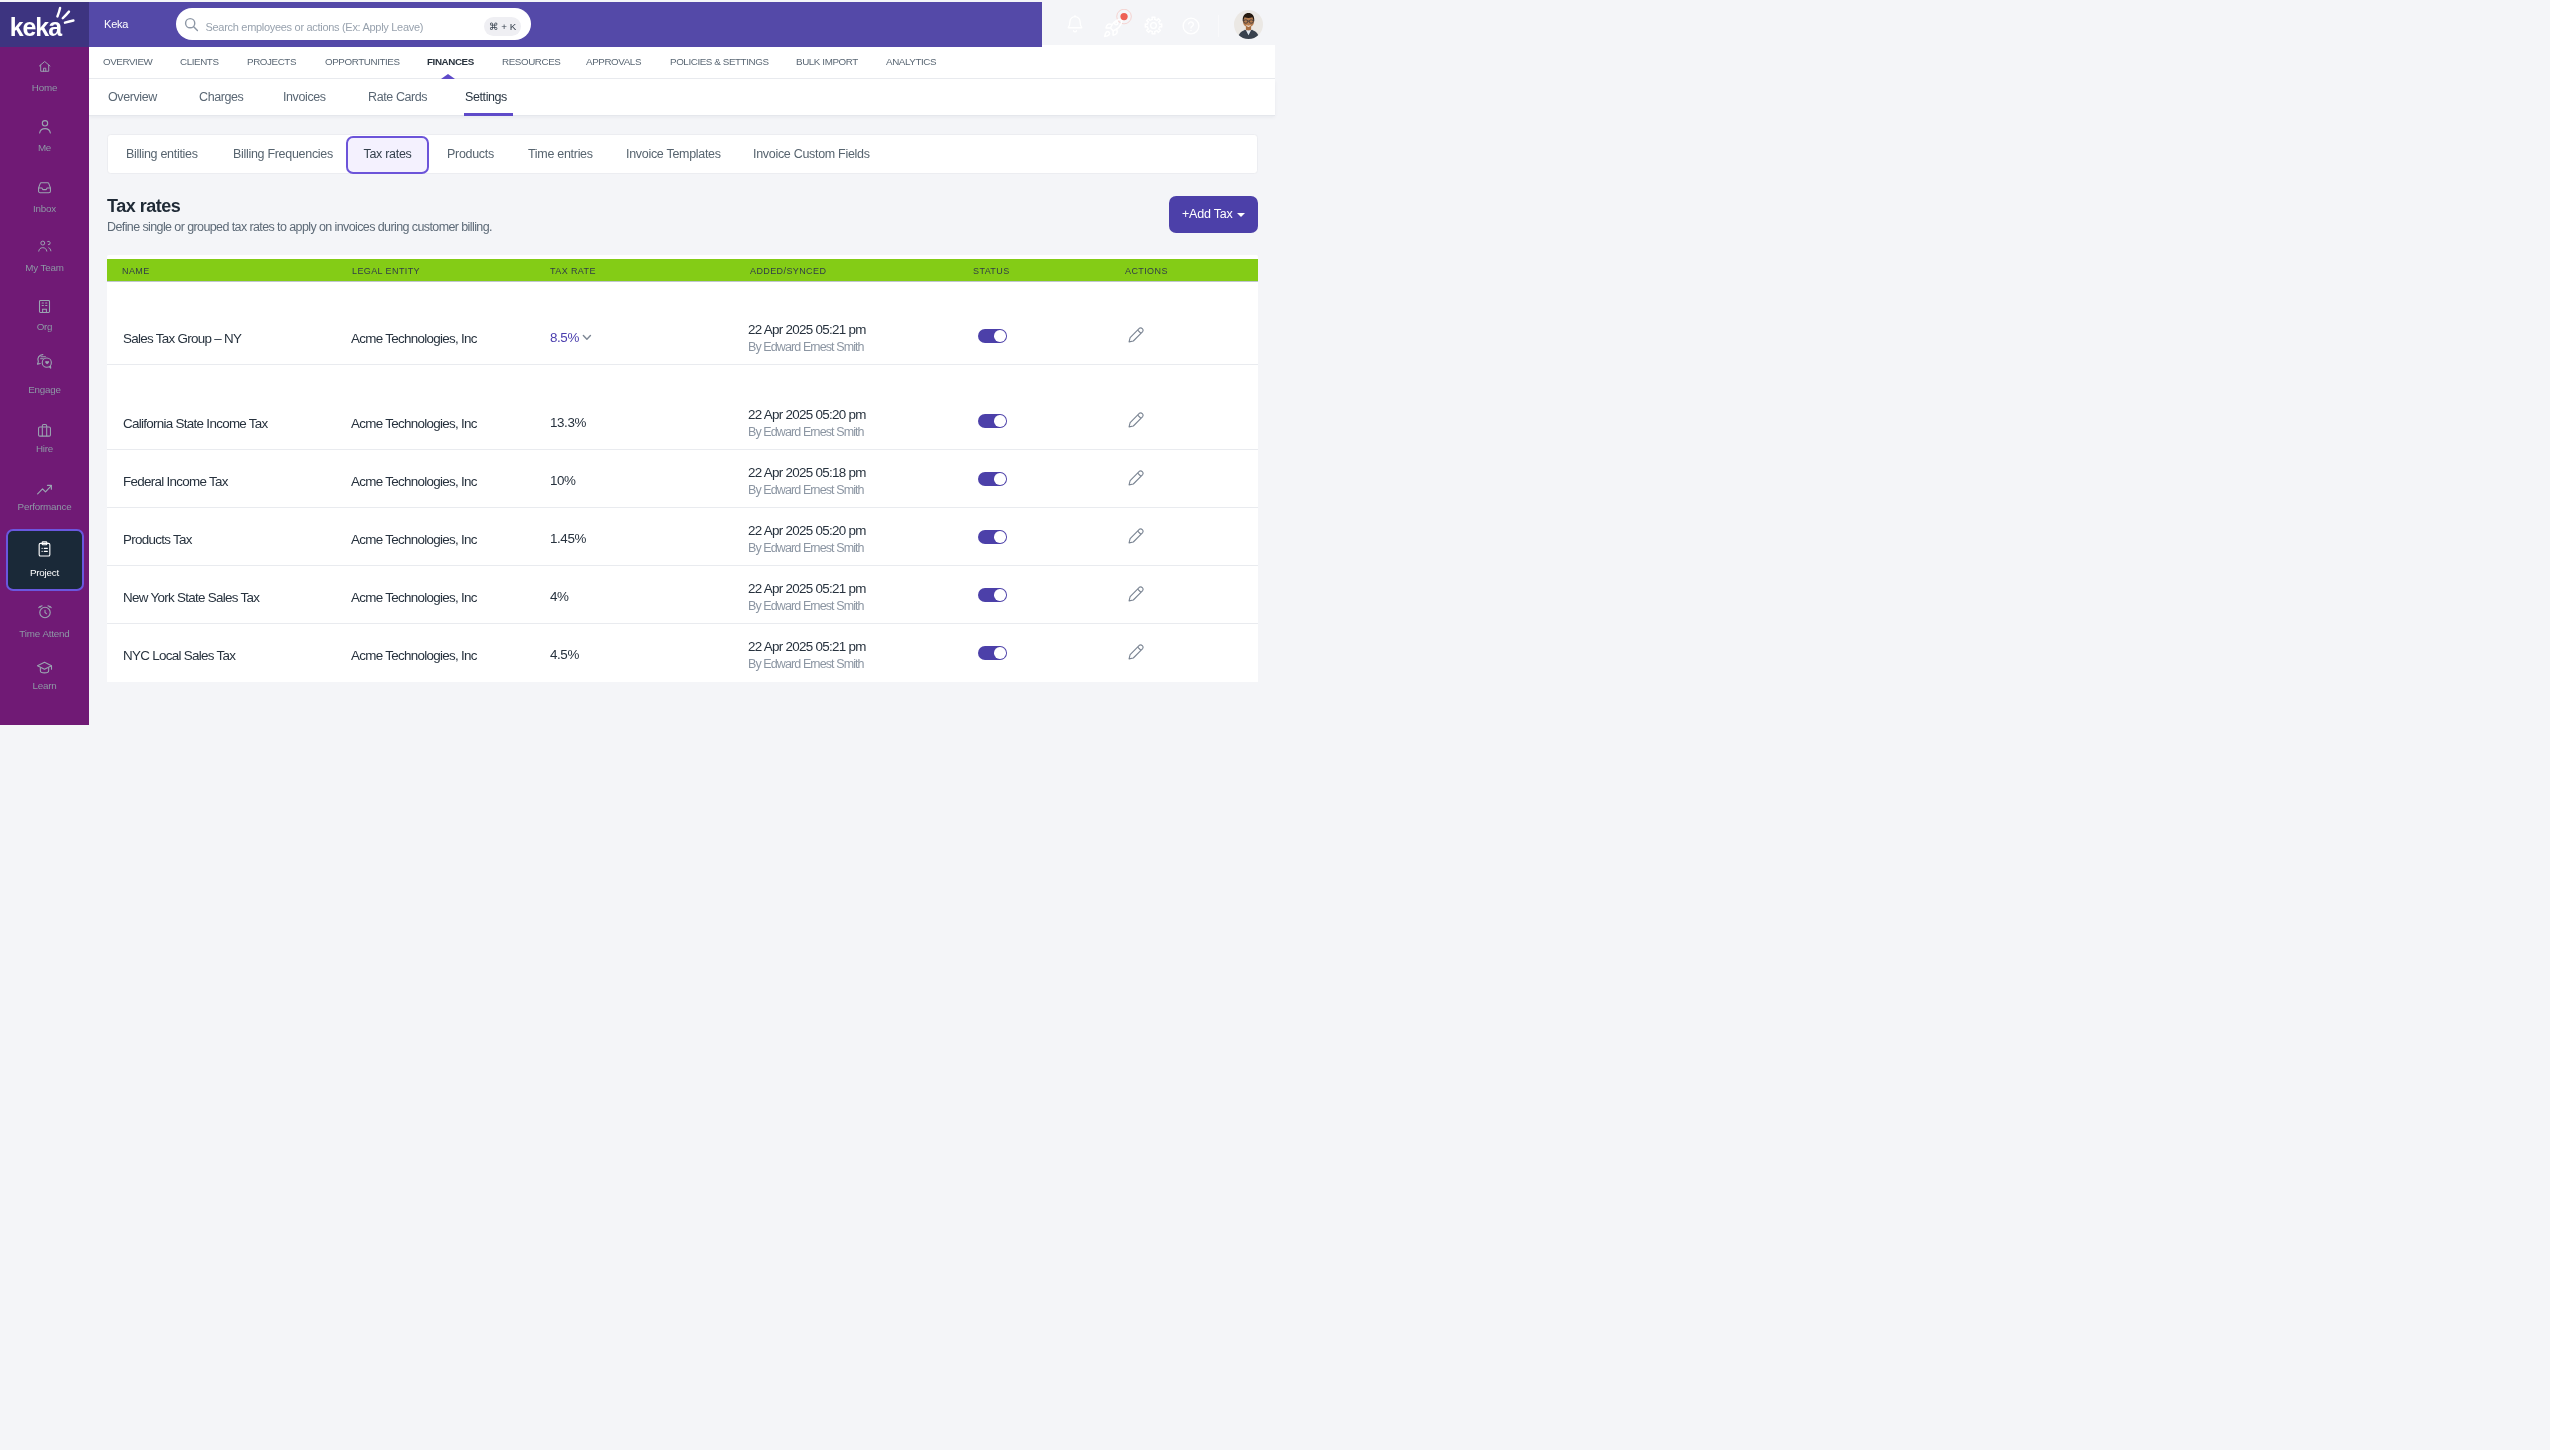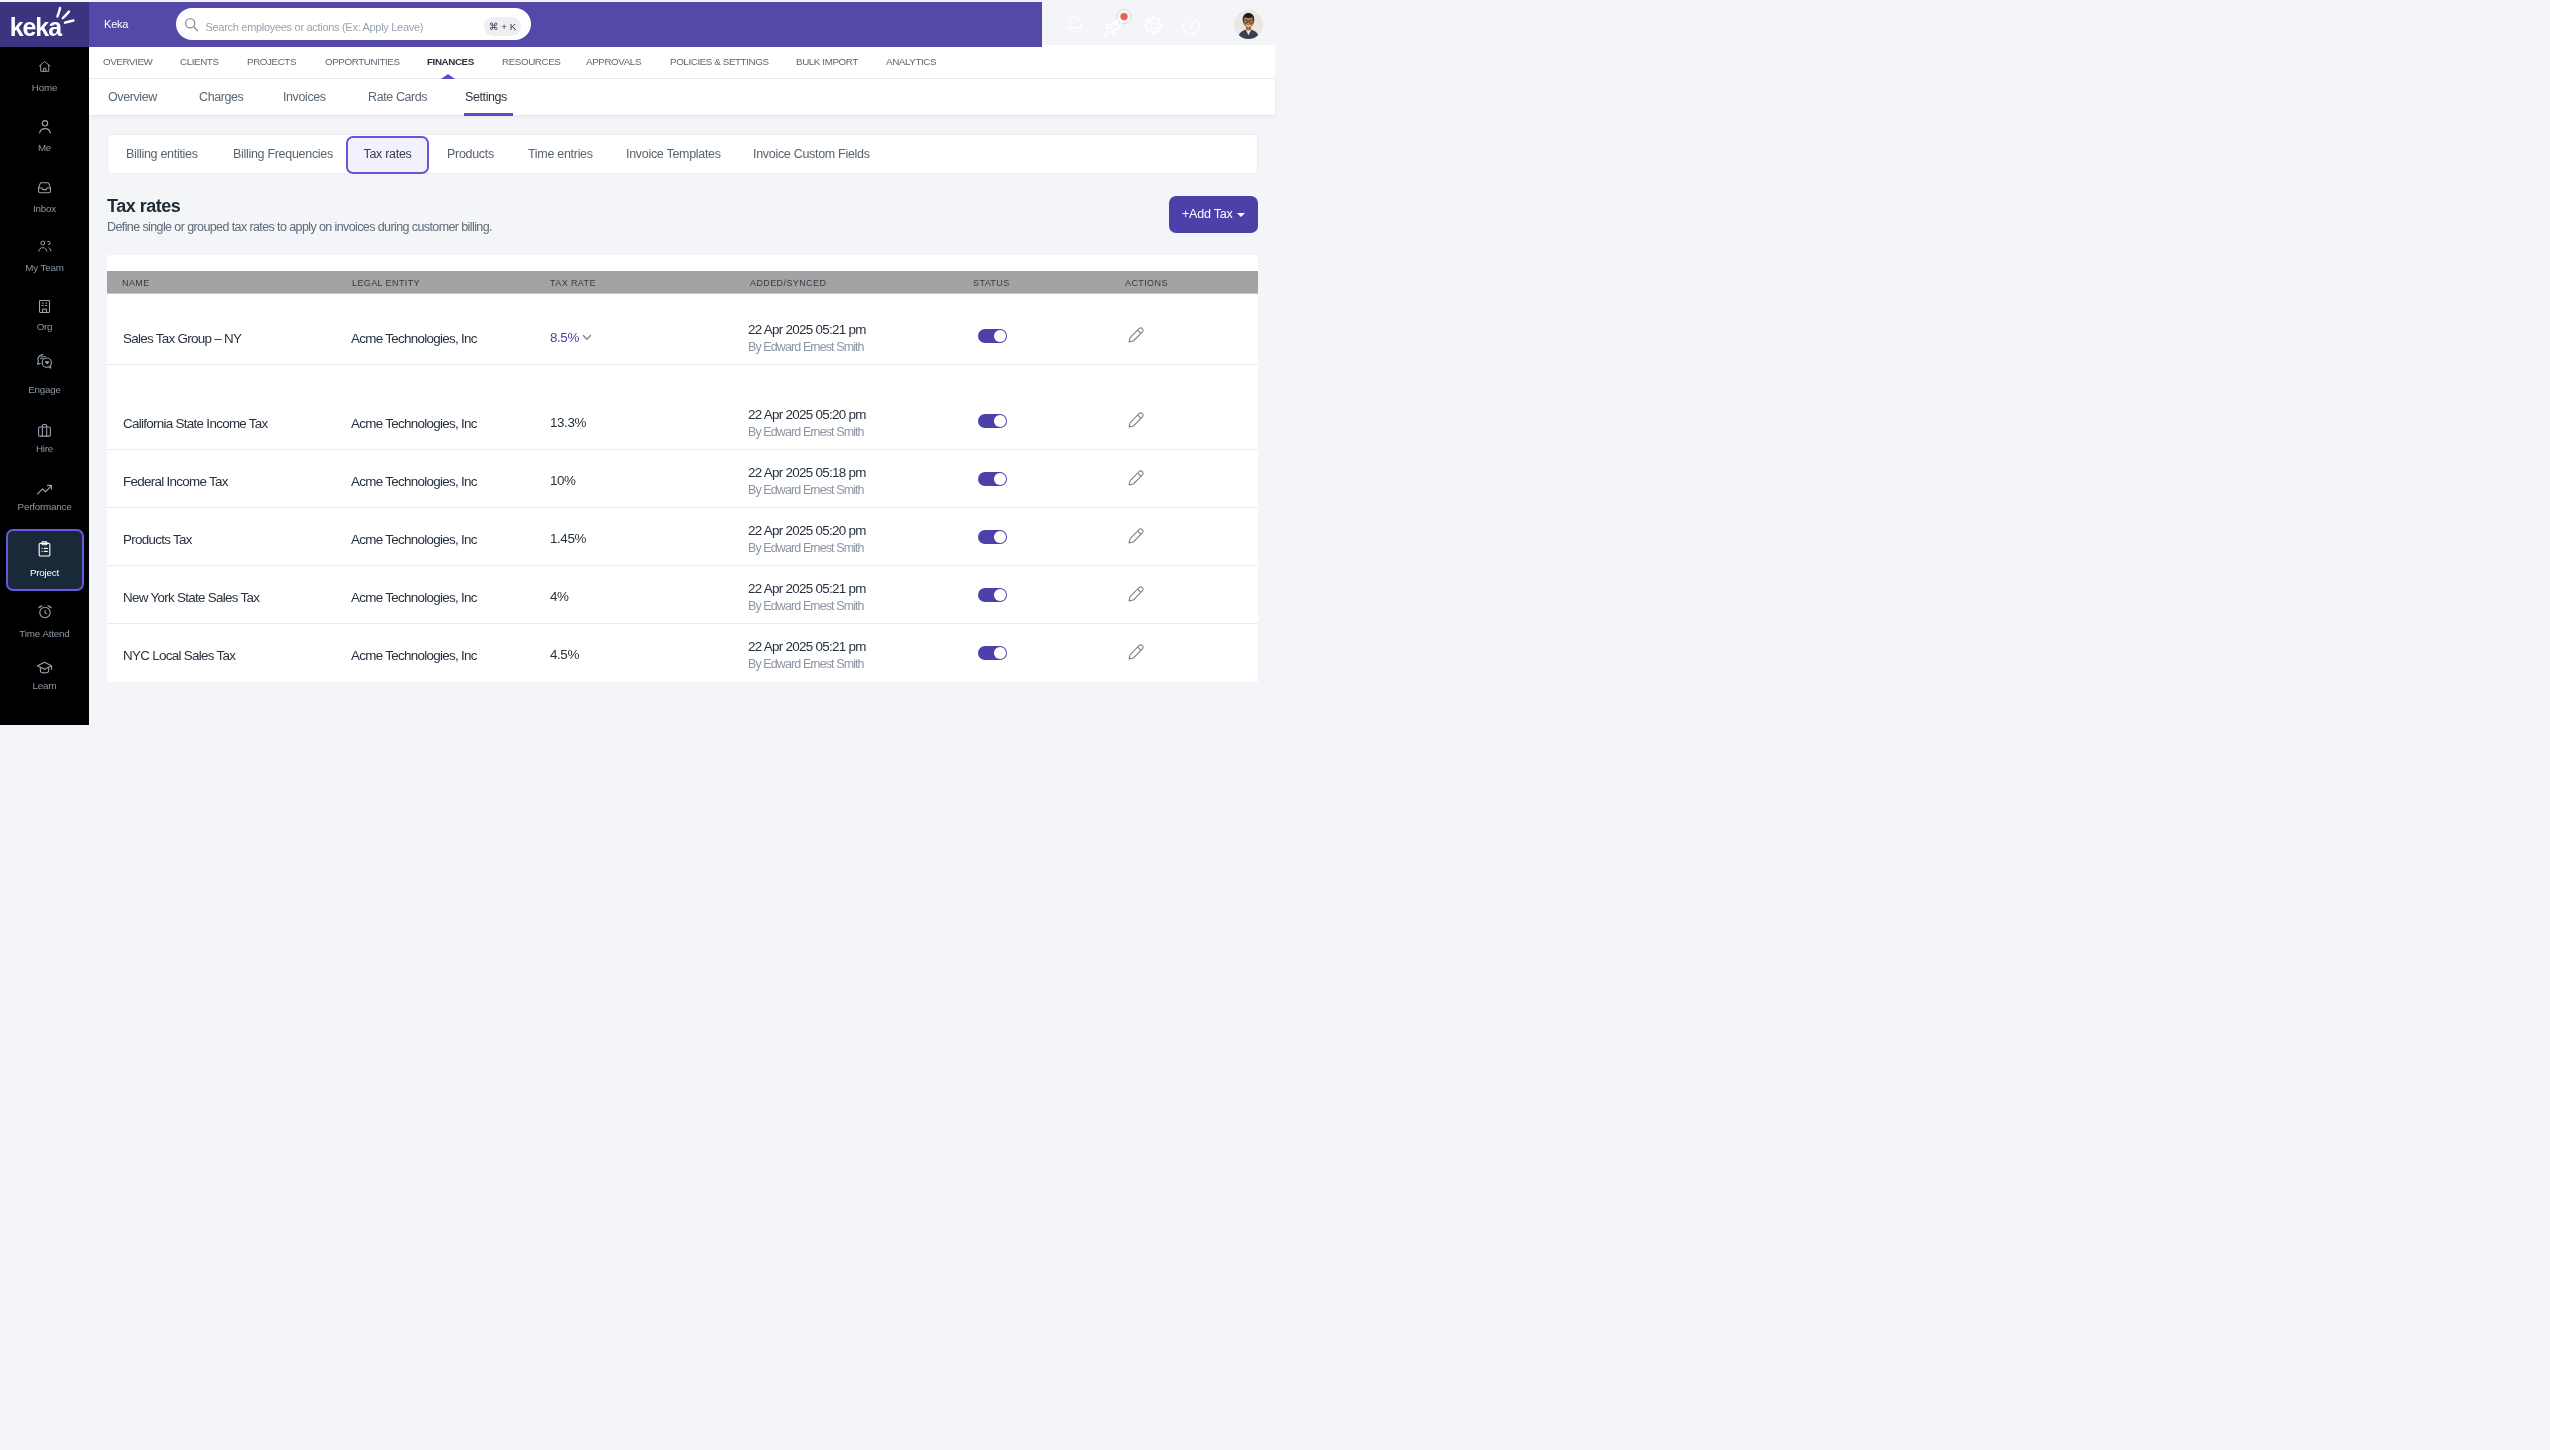--- a/index.html
+++ b/index.html
@@ -7,21 +7,21 @@
 
 #topbar{position:absolute;left:0;top:2px;width:1042px;height:45px;background:#5449A8;z-index:30;}
 #logo{position:absolute;left:0;top:0;width:89px;height:45px;background:#3D3480;}
 #kekaName{position:absolute;left:104px;top:0;height:45px;line-height:45px;color:#fff;font-size:11px;letter-spacing:-0.2px;}
 #search{position:absolute;left:176px;top:6.3px;width:355px;height:32px;background:#fff;border-radius:16px;}
 #search .ph{position:absolute;left:29.5px;top:2.7px;height:32px;line-height:32px;color:#98A2AE;font-size:11px;letter-spacing:-0.3px;}
 #cmdk{position:absolute;left:308px;top:8.3px;width:37px;height:19px;background:#EFEFF3;border-radius:9.4px;color:#333E4B;font-size:9.8px;text-align:center;line-height:19px;}
 .topico{position:absolute;top:0;}
 #divider{position:absolute;left:1218px;top:13.4px;width:0.9px;height:21.4px;background:rgba(255,255,255,0.45);}
 
-#sidebar{position:absolute;left:0;top:45px;width:89px;height:680px;background:#000000;z-index:20;}
+#sidebar{position:absolute;left:0;top:45px;width:89px;height:680px;background:#701a75;z-index:20;}
 .sbitem{position:absolute;left:0;width:89px;text-align:center;color:#8D98A5;font-size:9.8px;letter-spacing:-0.2px;line-height:11.6px;}
 .sbitem svg{display:block;margin:0 auto;}
 #projBox{position:absolute;left:5.8px;top:484px;width:78px;height:62px;border:2.7px solid #6A57DF;border-radius:7.1px;background:#1A2938;}
 
 #nav1{position:absolute;left:89px;top:45px;width:1186px;height:34px;background:#fff;border-bottom:0.9px solid #E8EAEE;z-index:10;}
 .n1{position:absolute;top:0;height:34px;line-height:34px;font-size:9.8px;letter-spacing:-0.4px;color:#5A6774;white-space:nowrap;}
 .n1.act{color:#28323D;font-weight:600;}
 #tri{position:absolute;left:352px;top:29px;width:0;height:0;border-left:7.1px solid transparent;border-right:7.1px solid transparent;border-bottom:5.8px solid #5F4BC9;}
 #nav2{position:absolute;left:89px;top:79px;width:1186px;height:37px;background:#fff;border-bottom:0.9px solid #E5E7EC;box-shadow:0 1.8px 3.6px rgba(25,35,50,0.05);z-index:9;}
 .n2{position:absolute;top:0;height:37px;line-height:37px;font-size:12.5px;letter-spacing:-0.4px;color:#5A6774;white-space:nowrap;}
@@ -32,21 +32,21 @@
 #tabsCard{position:absolute;left:18px;top:18px;width:1151px;height:40px;background:#fff;border:0.9px solid #ECEDF1;border-radius:3.6px;}
 .tab{position:absolute;top:0;height:38px;line-height:38px;font-size:12.5px;letter-spacing:-0.3px;color:#57646F;white-space:nowrap;}
 #taxTab{position:absolute;left:238px;top:0.9px;width:83px;height:38px;border:2.7px solid #6C54D9;border-radius:7.1px;background:#F4F1FE;}
 #taxTab span{display:block;text-align:center;line-height:32px;font-size:12.5px;letter-spacing:-0.3px;color:#333F4C;}
 #title{position:absolute;left:18px;top:80px;font-size:18px;font-weight:700;color:#1F2A36;letter-spacing:-0.5px;}
 #desc{position:absolute;left:18px;top:104px;font-size:12.5px;color:#5D6A77;letter-spacing:-0.6px;}
 #addBtn{position:absolute;left:1080px;top:80px;width:89px;height:37px;background:#4C40A9;border-radius:7.1px;color:#fff;font-size:12.5px;text-align:center;line-height:37px;letter-spacing:-0.2px;}
 #addBtn .caret{display:inline-block;width:0;height:0;border-left:4px solid transparent;border-right:4px solid transparent;border-top:4.9px solid #fff;margin-left:4.5px;vertical-align:middle;}
 
 #table{position:absolute;left:18px;top:139px;width:1151px;height:427px;background:#fff;border-radius:1.8px;}
-#thead{position:absolute;left:0;top:16px;width:100%;height:23px;background:#a3a3a3;border-bottom:0.9px solid #BFC6CF;text-decoration:underline;}
+#thead{position:absolute;left:0;top:4px;width:100%;height:23px;background:#84cc16;border-bottom:0.9px solid #BFC6CF;text-decoration:underline;}
 .th{position:absolute;top:0;height:23px;line-height:24px;font-size:9px;letter-spacing:0.4px;color:#313C48;white-space:nowrap;}
 .band{position:absolute;left:0;width:100%;height:28px;background:#F3F4F7;border-bottom:0.9px solid #BFC6CF;}
 .band span{position:absolute;left:15px;top:0;height:28px;line-height:29px;font-size:9.4px;letter-spacing:0.3px;color:#49545F;}
 .row{position:absolute;left:0;width:100%;background:#fff;}
 .cell{position:absolute;white-space:nowrap;font-size:13.4px;letter-spacing:-0.7px;color:#27323E;}
 .rate{position:absolute;white-space:nowrap;font-size:13.4px;letter-spacing:-0.4px;color:#27323E;text-align:center;}
 .rate.purple{color:#4B3FAE;}
 .date1{position:absolute;left:641px;white-space:nowrap;font-size:13.4px;letter-spacing:-0.7px;color:#27323E;}
 .date2{position:absolute;left:641px;white-space:nowrap;font-size:12.5px;letter-spacing:-0.9px;color:#8C96A3;}
 .toggle{position:absolute;left:871px;width:29px;height:14.3px;background:#4C40A9;border-radius:7.1px;}

